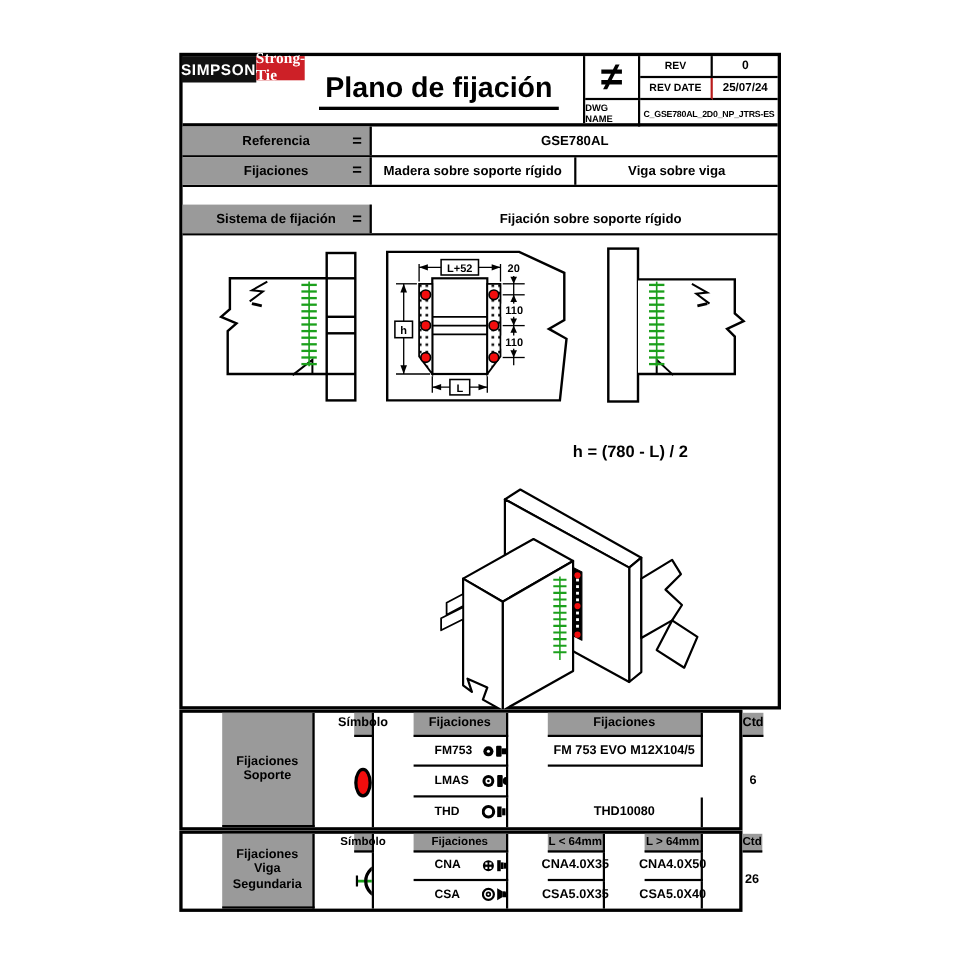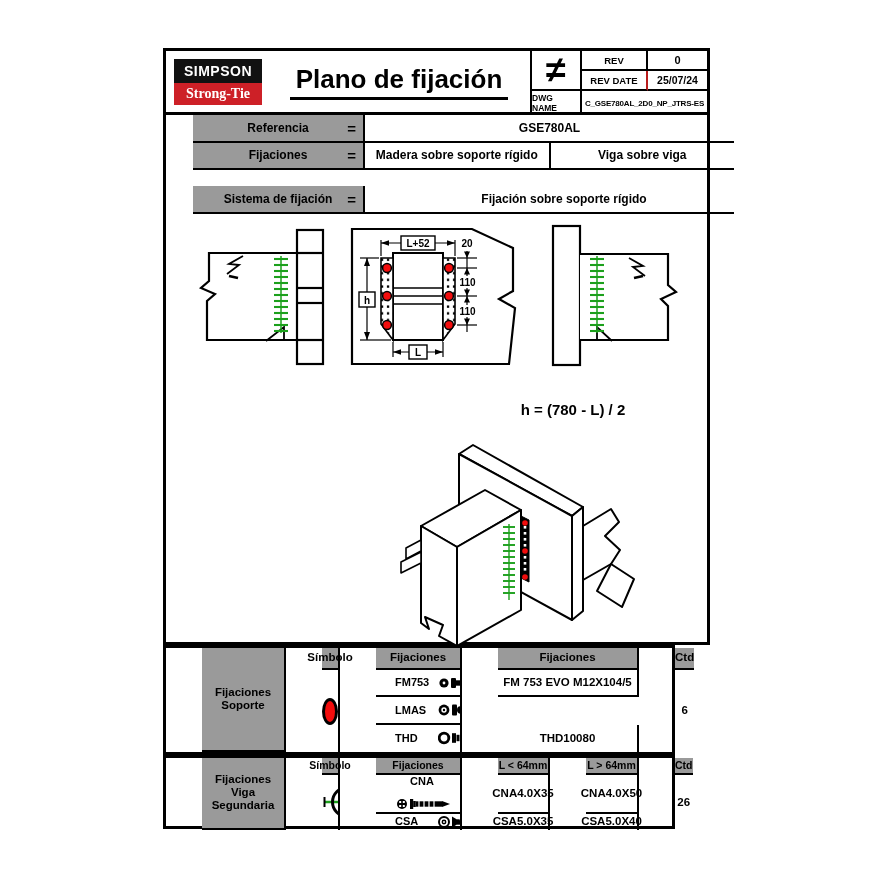--- a/index.html
+++ b/index.html
@@ -2,38 +2,38 @@
 <html><head>
 <meta charset="utf-8">
 <style>
   html,body{margin:0;padding:0;background:#fff;width:880px;height:880px;overflow:hidden;
     font-family:"Liberation Sans",sans-serif;-webkit-font-smoothing:antialiased;}
   *{box-sizing:border-box;}
   .sheet{position:absolute;left:163px;top:48px;width:547px;height:781px;background:#fff;color:#000;font-weight:bold;}
   .frame{position:absolute;left:0;top:0;width:547px;height:597px;border:3px solid #000;pointer-events:none;}
   
   .header{position:absolute;left:3px;top:3px;width:541px;height:64px;border-bottom:3px solid #000;display:flex;}
-  .logo-col{width:102px;display:flex;flex-direction:column;justify-content:center;padding-left:8px;}
+  .logo-col{width:102px;display:flex;flex-direction:row;justify-content:center;padding-left:8px;}
   .logo-black{width:88px;height:24px;background:#111;color:#fff;display:flex;align-items:center;justify-content:center;
     font-size:14px;letter-spacing:.5px;}
   .logo-red{width:88px;height:22px;background:#cd2027;color:#fff;display:flex;align-items:center;justify-content:center;
     font-family:"Liberation Serif",serif;font-size:14px;}
   .title-col{flex:1;display:flex;align-items:center;justify-content:center;}
   .title-col span{font-size:26px;border-bottom:3px solid #000;padding:0 6px 2px 6px;}
   .rev-grid{width:177px;border-left:2.5px solid #000;display:grid;grid-template-columns:50px 66px 1fr;grid-template-rows:20px 20px 24px;}
   .rg{display:flex;align-items:center;justify-content:center;font-size:9.5px;}
   .sym-cell{grid-row:1/3;grid-column:1;border-right:2px solid #000;border-bottom:2px solid #000;font-size:36px;line-height:0;}
   .rev-l{grid-row:1;grid-column:2;border-right:2px solid #000;border-bottom:2px solid #000;}
   .rev-v{grid-row:1;grid-column:3;border-bottom:2px solid #000;font-size:11px;}
   .rd-l{grid-row:2;grid-column:2;border-right:2px solid #b91c1c;border-bottom:2px solid #000;}
   .rd-v{grid-row:2;grid-column:3;border-bottom:2px solid #000;font-size:10.5px;}
   .dwg-l{grid-row:3;grid-column:1;border-right:2px solid #000;font-size:8.5px;}
   .dwg-v{grid-row:3;grid-column:2/4;font-size:8px;letter-spacing:-.2px;}
   
-  .info-row{position:absolute;left:3px;width:541px;height:27.5px;border-bottom:2.5px solid #000;display:flex;margin-left:27px;}
+  .info-row{position:absolute;left:3px;width:541px;height:27.5px;border-bottom:2.5px solid #000;display:flex;}
   .ir-label{width:172px;background:#9a9a9a;border-right:2.5px solid #000;position:relative;
     display:flex;align-items:center;justify-content:center;font-size:12px;}
   .ir-eq{position:absolute;right:7px;top:50%;transform:translateY(-50%);font-size:15px;}
   .ir-val{flex:1;display:flex;align-items:center;justify-content:center;font-size:12px;}
   .ir-val.split{border-right:2.5px solid #000;}
   
   .draw-svg{position:absolute;left:0;top:148px;}
   
   .btbl{position:absolute;left:0;width:512px;border:3px solid #000;display:grid;background:#fff;}
   .tbl1{top:597px;height:110px;grid-template-columns:120px 54px 122px 177px 1fr;grid-template-rows:22px 1fr 1fr 1fr;}
@@ -358,21 +358,21 @@
         <line x1="25" y1="3" x2="25" y2="49" stroke="#1ca01c" stroke-width="2.4"></line>
         <line x1="2" y1="26" x2="48" y2="26" stroke="#1ca01c" stroke-width="2.4"></line>
         <circle cx="25" cy="26" r="14.5" fill="none" stroke="#000" stroke-width="3"></circle>
         <line x1="20" y1="3.5" x2="30" y2="3.5" stroke="#000" stroke-width="2"></line>
         <line x1="20" y1="48.5" x2="30" y2="48.5" stroke="#000" stroke-width="2"></line>
         <line x1="2.5" y1="21" x2="2.5" y2="31" stroke="#000" stroke-width="2"></line>
         <line x1="47.5" y1="21" x2="47.5" y2="31" stroke="#000" stroke-width="2"></line>
       </svg>
     </div>
 
-    <div class="c iconcell" style="grid-row:2;grid-column:3;flex-direction:column;">
+    <div class="c iconcell" style="grid-row:2;grid-column:3;">
       <span class="code">CNA</span>
       <svg width="64" height="16">
         <circle cx="6" cy="8" r="5" fill="#000"></circle>
         <rect x="3.2" y="5" width="2" height="2" fill="#fff"></rect>
           <rect x="6.8" y="5" width="2" height="2" fill="#fff"></rect>
         <rect x="3.2" y="9" width="2" height="2" fill="#fff"></rect>
           <rect x="6.8" y="9" width="2" height="2" fill="#fff"></rect>
         <rect x="14" y="3" width="3.2" height="10" fill="#000"></rect>
           <rect x="17.2" y="5" width="2.6" height="6" fill="#000"></rect>
         <rect x="20" y="5.3" width="26" height="5.4" fill="#000"></rect>

